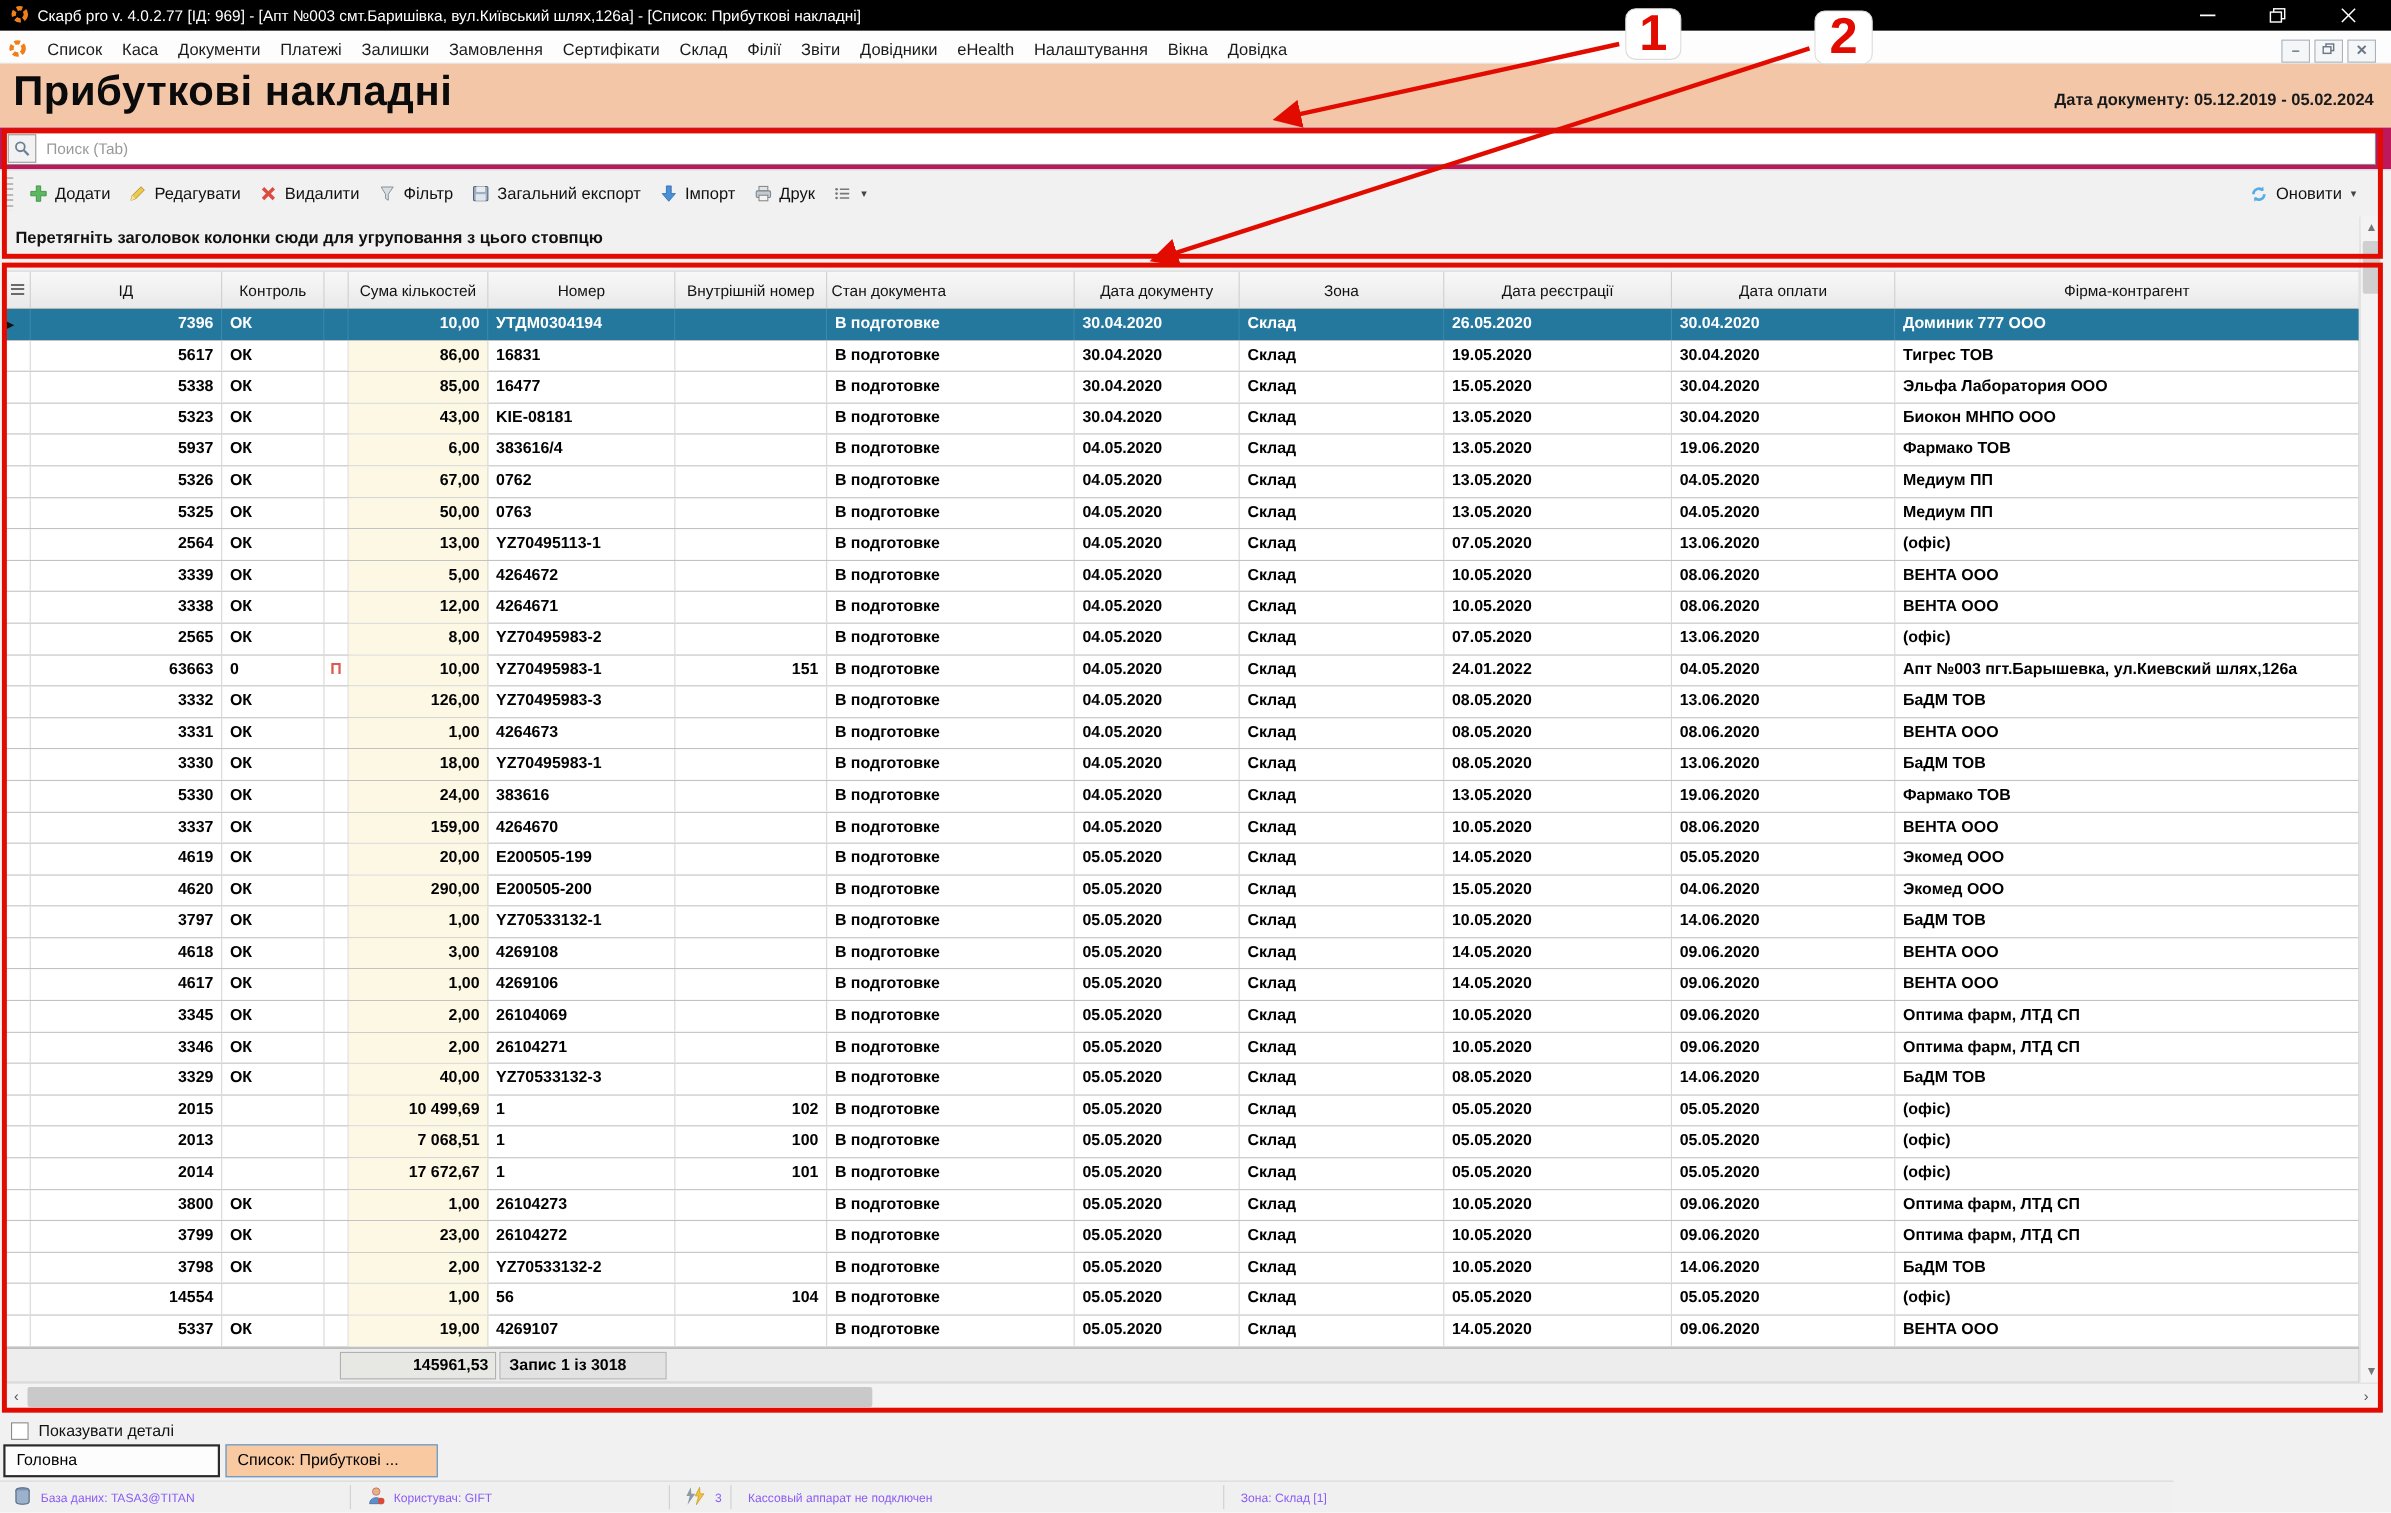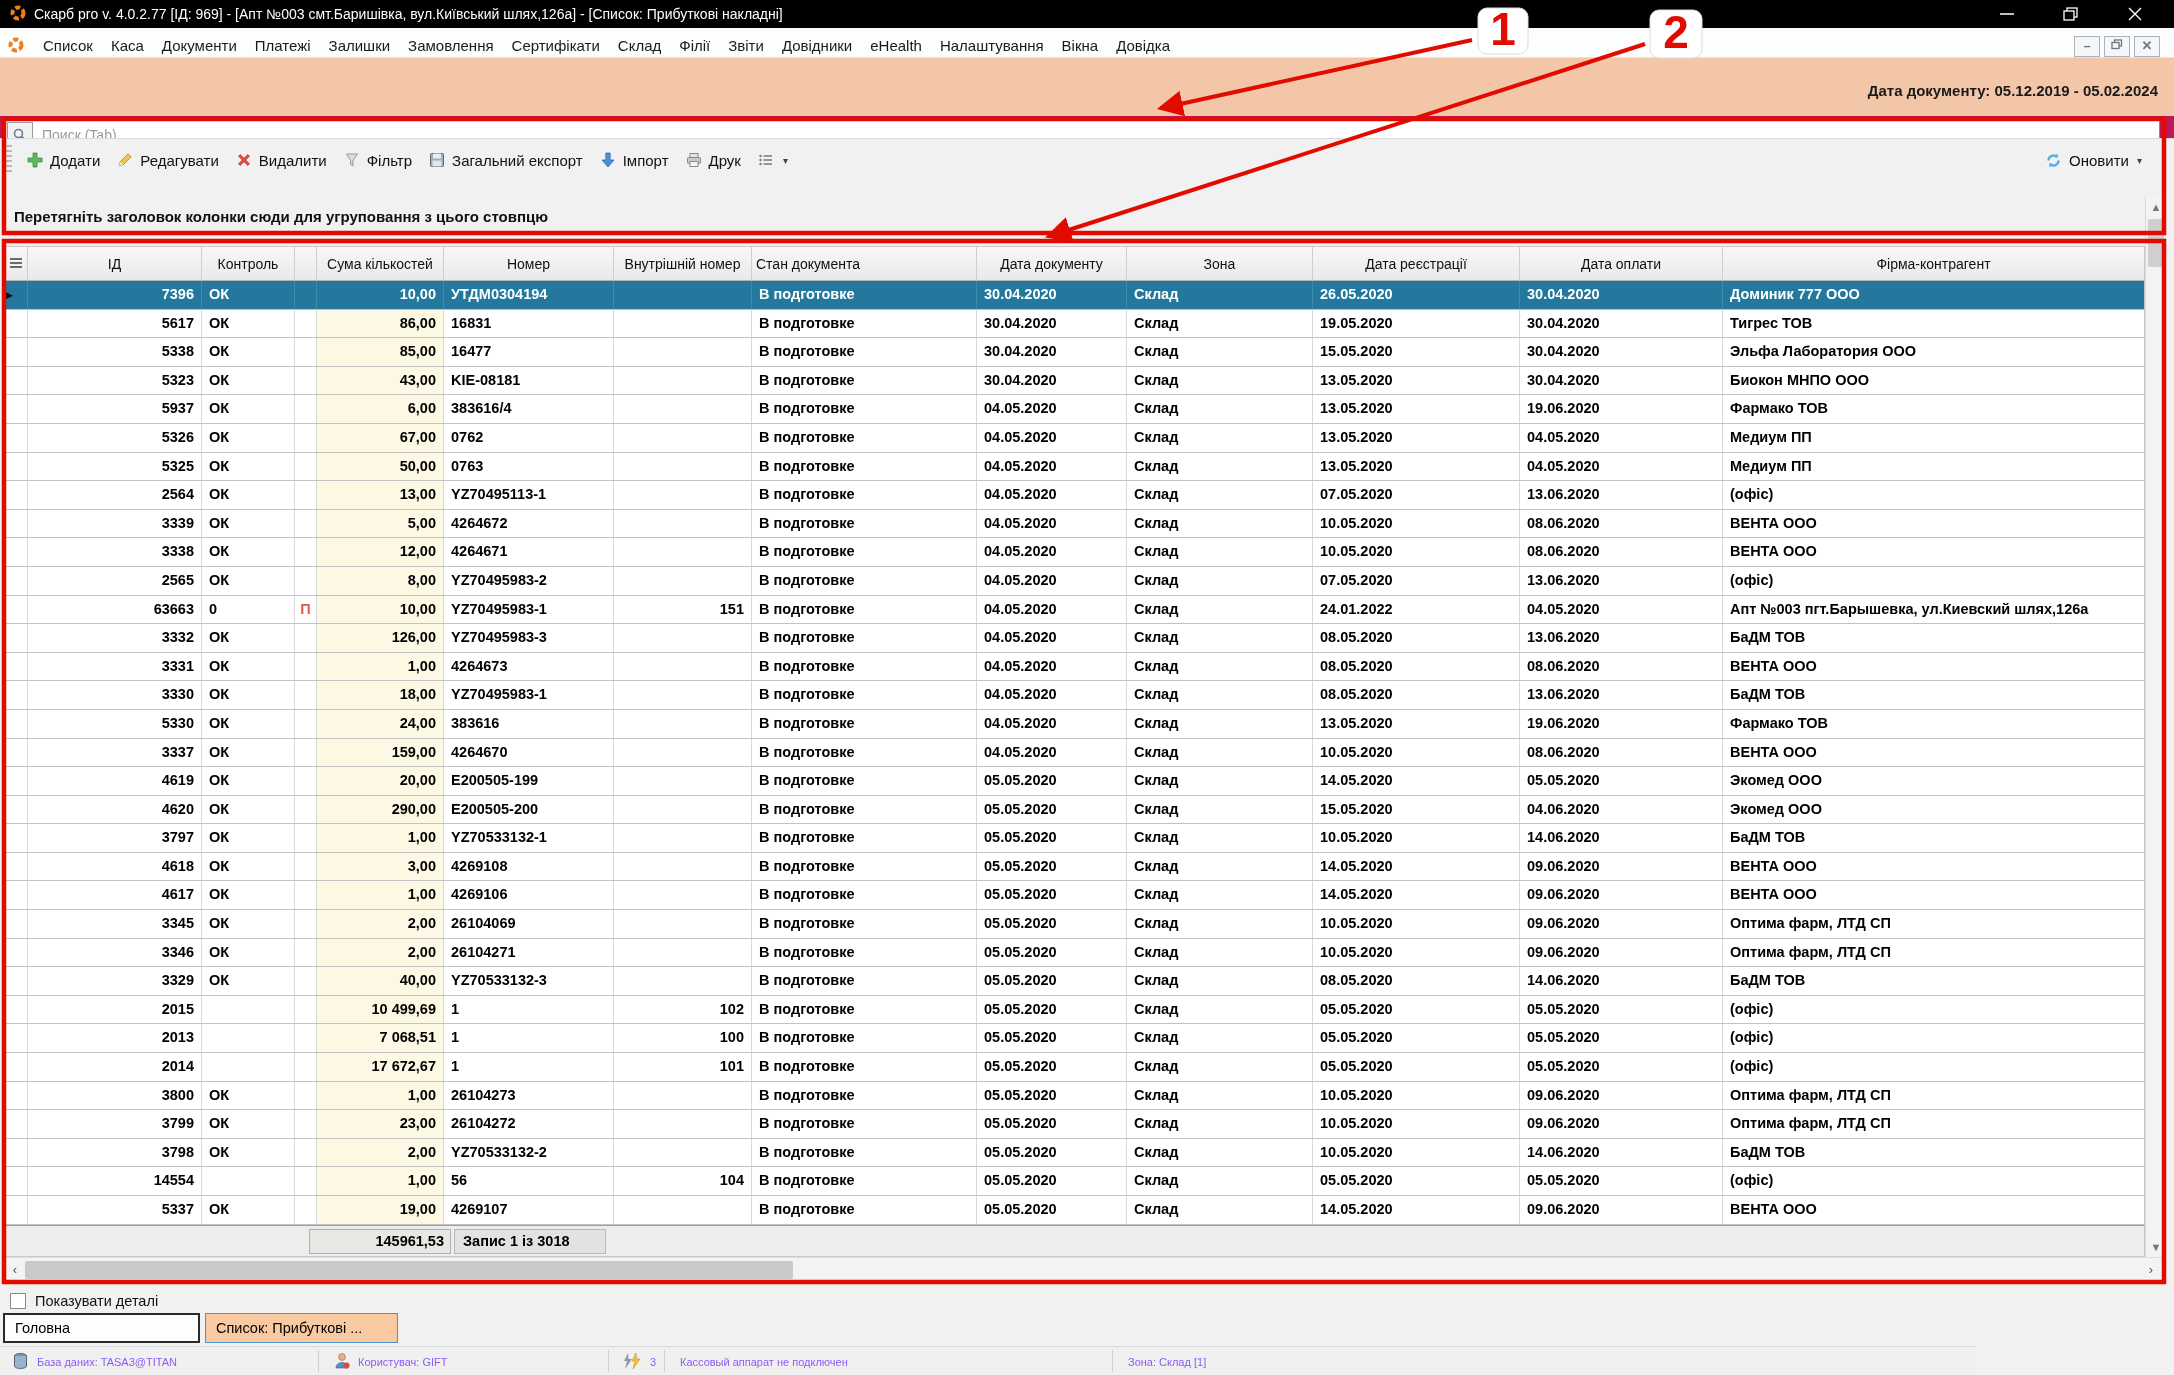--- a/index.html
+++ b/index.html
@@ -32,21 +32,21 @@
   #search-row { left:0; top:116px; width:2174px; height:38px; background:#be185d; }
   #search-box { position:absolute; left:5px; top:4px; width:2155px; height:30px; background:#fff;
     border:1px solid #8a8a8a; display:flex; align-items:center; }
   #search-btn { width:26px; height:26px; margin:1px; border:1px solid #9a9a9a; background:#f2f2f2;
     display:flex; align-items:center; justify-content:center; }
   #search-input { flex:1; border:none; outline:none; font-size:14px; color:#333; padding:0 8px;
     font-family:"Liberation Sans",sans-serif; background:transparent; }
   #search-input::placeholder { color:#9a9a9a; }
 
   
-  #toolbar { left:0; top:138px; width:2174px; height:43px; background:#f1f1f1; border-top:1px solid #dcdcdc;
+  #toolbar { left:0; top:154px; width:2174px; height:43px; background:#f1f1f1; border-top:1px solid #dcdcdc;
     display:flex; align-items:center; padding-left:4px; }
   .grip { width:8px; height:30px; margin-right:6px;
     background:repeating-linear-gradient(to bottom,#b9b9b9 0 2px,transparent 2px 5px); }
   .tb-btn { display:flex; align-items:center; gap:6px; font-size:15px; color:#111; padding:5px 8px; cursor:default; }
   .tb-btn svg { display:block; }
   .caret { font-size:10px; color:#444; margin-left:2px; }
   #refresh-btn { margin-left:auto; margin-right:24px; }
 
   
   #groupbar { left:0; top:197px; width:2174px; height:38px; background:#f1f1f1; display:flex; align-items:center; }
@@ -177,20 +177,21 @@
     <span class="mdi-btn">–</span>
     <span class="mdi-btn"><svg width="12" height="11" viewBox="0 0 12 11">
           <rect x="3.5" y="1" width="7" height="6" fill="none" stroke="#6b7785" stroke-width="1.3"></rect>
           <rect x="1" y="3.5" width="7" height="6" fill="#f4f6f8" stroke="#6b7785" stroke-width="1.3"></rect>
         </svg></span>
     <span class="mdi-btn">✕</span>
   </span>
 </div>
 
 <div id="band" class="abs">
+  <div id="page-title">Прибуткові накладні</div>
   <div id="date-range">Дата документу: 05.12.2019 - 05.02.2024</div>
 </div>
 
 <div id="search-row" class="abs">
   <div id="search-box">
     <span id="search-btn">
       <svg width="16" height="16" viewBox="0 0 16 16">
           <circle cx="6.5" cy="6.5" r="4" fill="none" stroke="#6a7f95" stroke-width="1.6"></circle>
           <line x1="9.6" y1="9.6" x2="14" y2="14" stroke="#6a7f95" stroke-width="2"></line>
         </svg>

